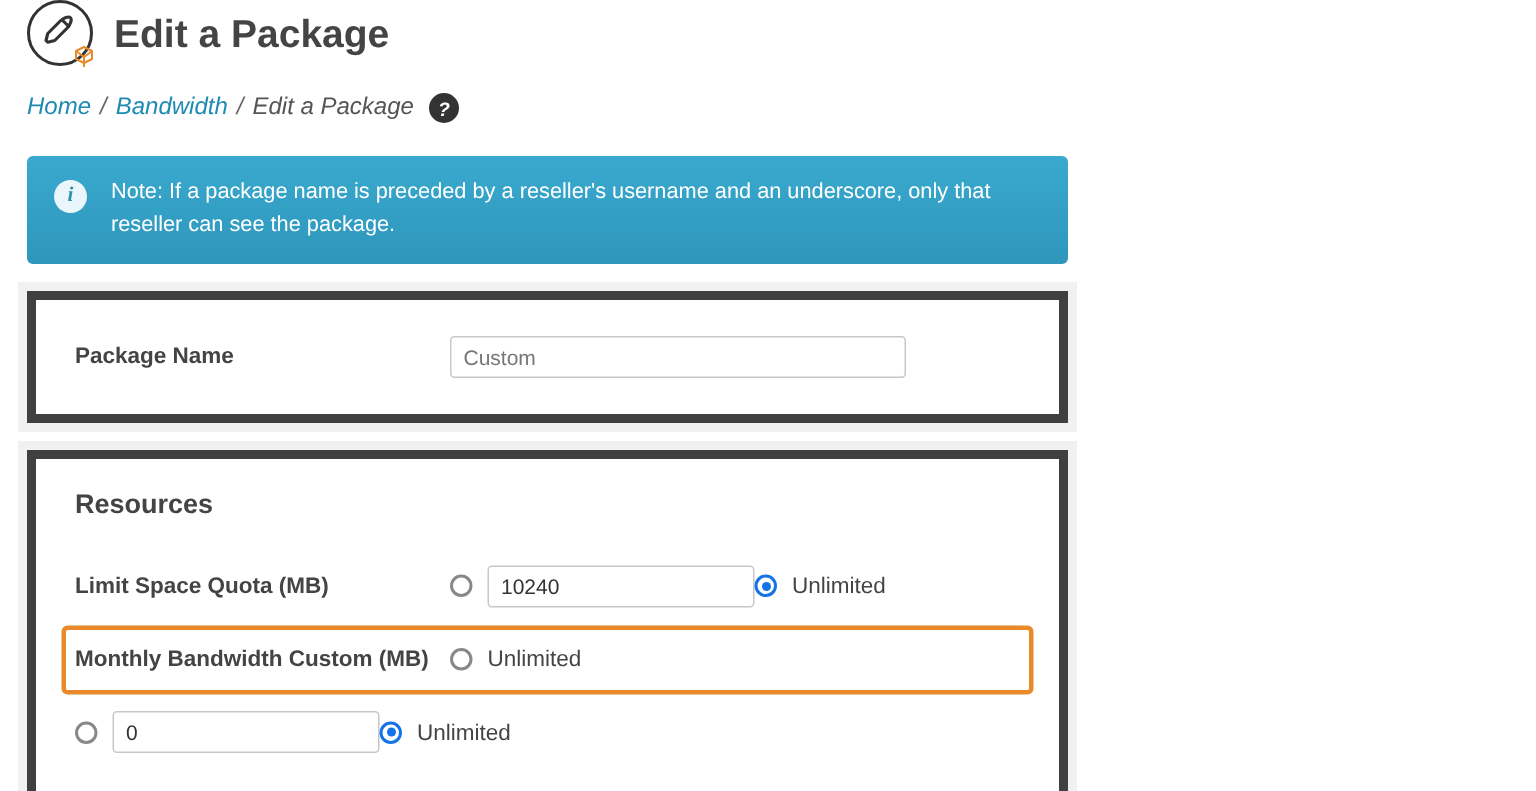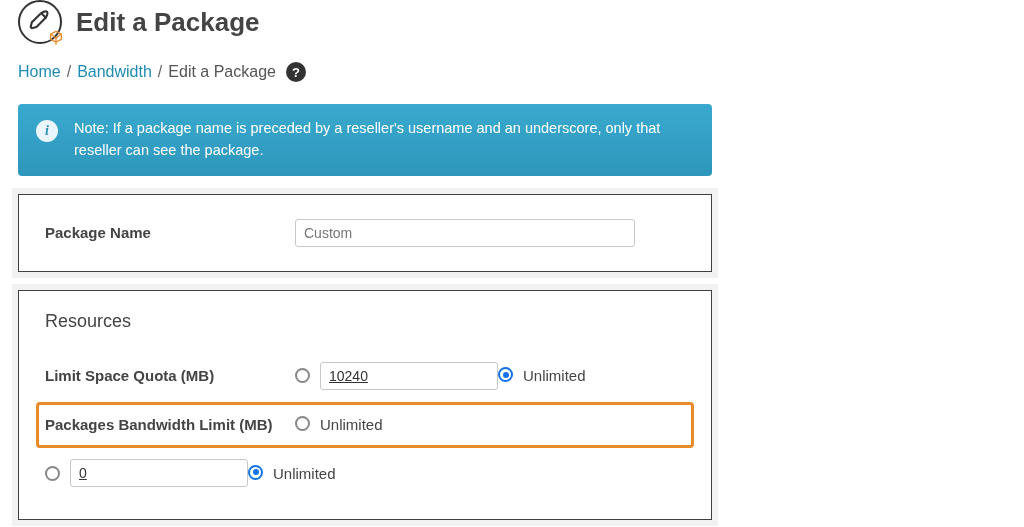--- a/index.html
+++ b/index.html
@@ -17,21 +17,21 @@
   .header { display: flex; align-items: center; gap: 14px; margin-top: 0; }
   .header-icon {
     width: 44px; height: 44px; border: 2px solid #333; border-radius: 50%;
     position: relative; flex: 0 0 44px;
   }
   .header-icon svg.rocket { position: absolute; left: 6px; top: 4px; }
   .header-icon svg.cube  { position: absolute; right: -4px; bottom: -4px; }
   .page-title { font-size: 26px; font-weight: 700; color: #444; margin: 0; }
 
   
-  .breadcrumb { margin: 18px 0 22px 0; font-size: 16px; color: #555; display: flex; align-items: center; gap: 6px; }
+  .breadcrumb { margin: 18px 0 22px 0; font-size: 16px; color: #555; display: flex; align-items: center; gap: 6px; font-style: italic; }
   .breadcrumb a { color: #1f8bb3; text-decoration: none; }
   .breadcrumb .sep { color: #666; }
   .breadcrumb .help-icon {
     display: inline-flex; width: 20px; height: 20px; border-radius: 50%;
     background: #333; color: #fff; font-weight: 700; font-size: 13px;
     align-items: center; justify-content: center; margin-left: 4px;
   }
 
   
   .notice {
@@ -45,46 +45,46 @@
     background: #eaf6fb; color: #2d8fb3;
     font-style: italic; font-family: Georgia, serif;
     font-weight: 700; font-size: 14px;
     display: flex; align-items: center; justify-content: center;
     flex: 0 0 22px; margin-top: 2px;
   }
   .notice-text { font-weight: 400; font-size: 14.5px; line-height: 1.5; }
 
   
   .panel {
-    width: 694px; border: 1px solid #404040; background: #fff;
+    width: 694px; border: 6px solid #404040; background: #fff;
     margin-top: 18px; box-shadow: 0 0 0 6px #f1f1f1;
   }
   .panel-inner { padding: 20px 26px; }
-  .panel-title { font-size: 18px; font-weight: 400; color: #444; margin: 0 0 18px 0; }
+  .panel-title { font-size: 18px; font-weight: 700; color: #444; margin: 0 0 18px 0; }
 
   .row { display: flex; align-items: center; padding: 12px 0; border-bottom: 1px solid #ddd; }
   .row:last-child { border-bottom: none; }
   .row-name-only { border-bottom: none; padding: 4px 0; }
   .row .label { flex: 0 0 250px; font-weight: 700; color: #444; font-size: 15px; line-height: 1.3; }
-  .row .value-col { flex: 0 0 190px; display: flex; align-items: center; gap: 10px; text-decoration: underline; }
-  .row .unl-col   { flex: 0 0 140px; display: flex; gap: 10px; font-size: 15px; color: #444; }
+  .row .value-col { flex: 0 0 190px; display: flex; align-items: center; gap: 10px; }
+  .row .unl-col   { flex: 0 0 140px; display: flex; align-items: center; gap: 10px; font-size: 15px; color: #444; }
 
   .row.highlight {
     outline: 3px solid #e88a2a;
     outline-offset: -2px;
     border-radius: 3px;
     margin-left: -8px; margin-right: -8px;
     padding-left: 8px; padding-right: 8px;
   }
 
   input[type=text] {
     height: 28px; border: 1px solid #c7c7c7; border-radius: 3px;
     padding: 2px 8px; font-size: 14px; color: #333; background: #fff;
   }
-  input[type=text].pkg-name { width: 340px; color: #777; }
+  input[type=text].pkg-name { width: 304px; color: #777; }
   input[type=text].qty      { width: 178px; }
 
   input[type=radio] {
     appearance: none; width: 15px; height: 15px; border: 2px solid #888;
     border-radius: 50%; position: relative; cursor: pointer; margin: 0;
   }
   input[type=radio]:checked { border-color: #1473e6; }
   input[type=radio]:checked::after {
     content: ""; position: absolute; left: 2.5px; top: 2.5px;
     width: 6px; height: 6px; border-radius: 50%; background: #1473e6;
@@ -142,21 +142,21 @@
             <div class="value-col">
               <input type="radio" name="res0" style="">
               <input type="text" class="qty" value="10240" style="">
             </div>
             <div class="unl-col">
               <input type="radio" name="res0" checked="" style="">
               <span>Unlimited</span>
             </div>
           </div>
           <div class="row highlight">
-            <div class="label">Packages Bandwidth Limit (MB)</div>
+            <div class="label">Monthly Bandwidth Custom (MB)</div>
             <div class="unl-col">
               <input type="radio" name="res1" style="">
               <span>Unlimited</span>
             </div>
           </div>
           <div class="row">
             <div class="value-col">
               <input type="radio" name="res2" style="">
               <input type="text" class="qty" value="0" style="">
             </div>

